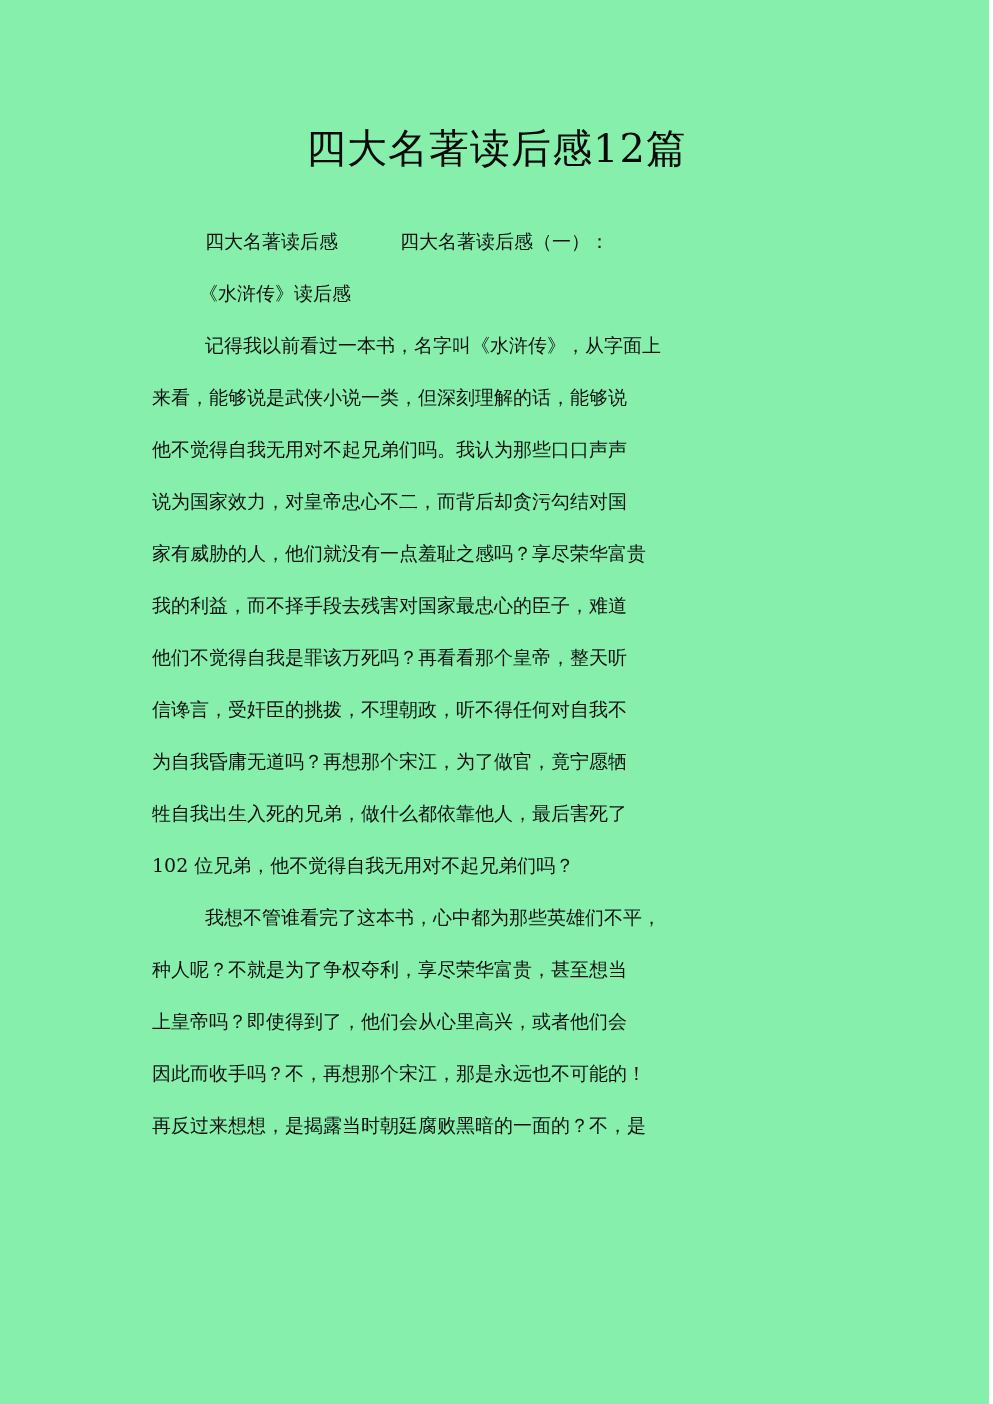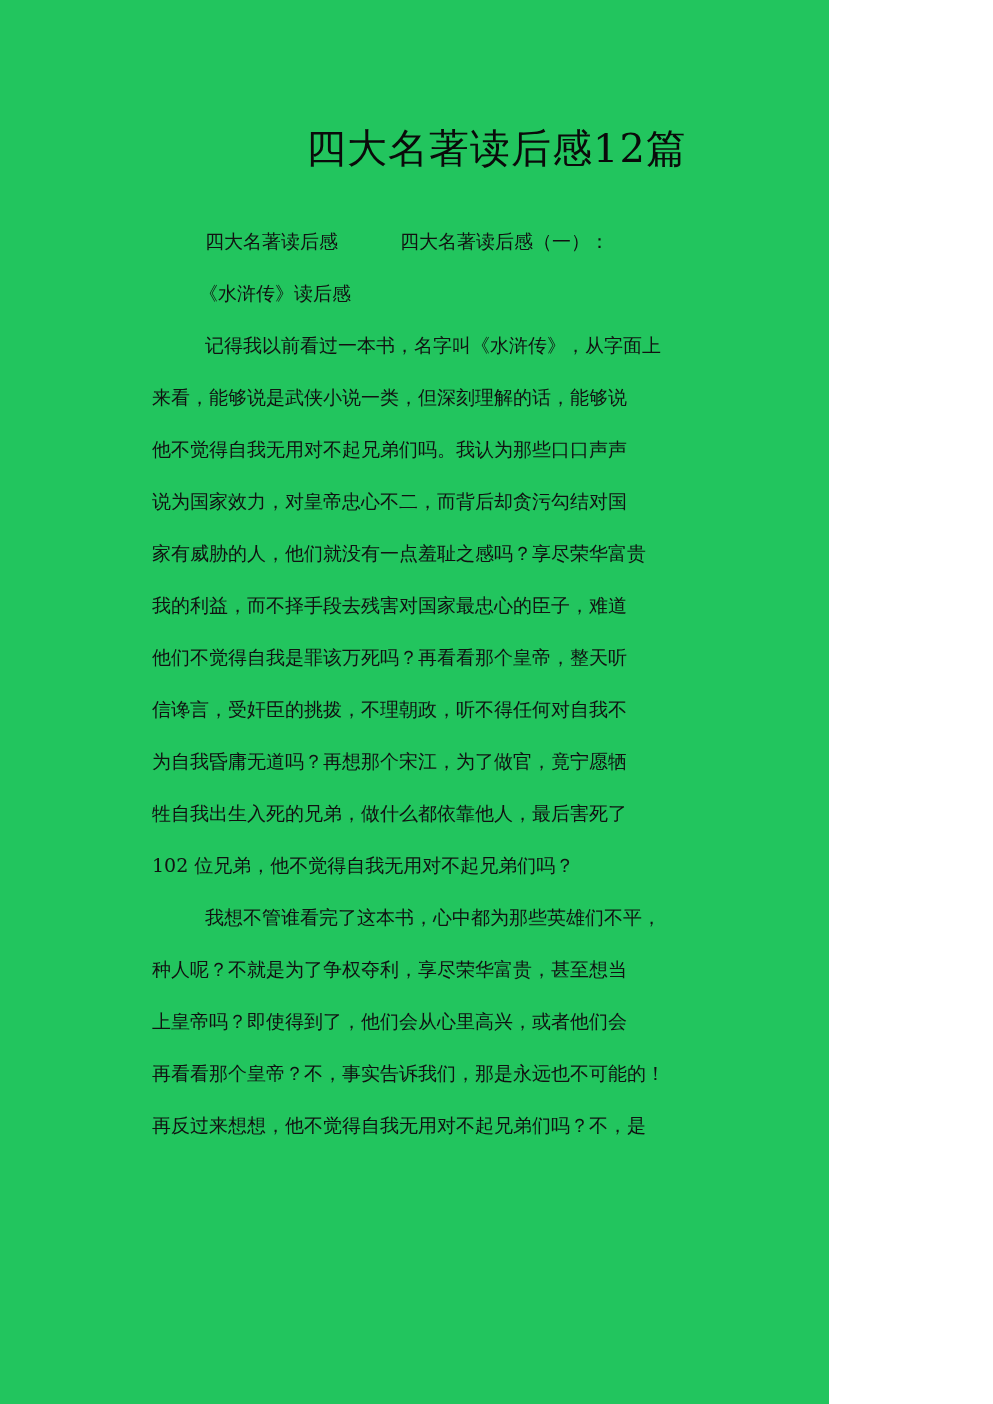--- a/index.html
+++ b/index.html
@@ -12,23 +12,23 @@
       height: 1404px;
       position: relative;
       overflow: hidden;
       font-family: "DejaVu Serif", "Liberation Serif", serif;
       color: #111111;
     }
     .page {
       position: absolute;
       left: 0;
       top: 0;
-      width: 829px;
+      width: 989px;
       height: 1404px;
-      background: #22c55e;
+      background: #86efac;
     }
     .title {
       position: absolute;
       top: 122px;
       left: 0;
       width: 993px;
       text-align: center;
       font-size: 40px;
       line-height: 52px;
       letter-spacing: 1px;
@@ -89,18 +89,18 @@
       <span class="line">信谗言，受奸臣的挑拨，不理朝政，听不得任何对自我不</span>
       <span class="line">为自我昏庸无道吗？再想那个宋江，为了做官，竟宁愿牺</span>
       <span class="line">牲自我出生入死的兄弟，做什么都依靠他人，最后害死了</span>
       <span class="line">102 位兄弟，他不觉得自我无用对不起兄弟们吗？</span>
     </div>
 
     <div class="paragraph">
       <span class="line indent">我想不管谁看完了这本书，心中都为那些英雄们不平，</span>
       <span class="line">种人呢？不就是为了争权夺利，享尽荣华富贵，甚至想当</span>
       <span class="line">上皇帝吗？即使得到了，他们会从心里高兴，或者他们会</span>
-      <span class="line">再看看那个皇帝？不，事实告诉我们，那是永远也不可能的！</span>
-      <span class="line">再反过来想想，他不觉得自我无用对不起兄弟们吗？不，是</span>
+      <span class="line">因此而收手吗？不，再想那个宋江，那是永远也不可能的！</span>
+      <span class="line">再反过来想想，是揭露当时朝廷腐败黑暗的一面的？不，是</span>
     </div>
 
   </div>
 </div>
 
 </body></html>

